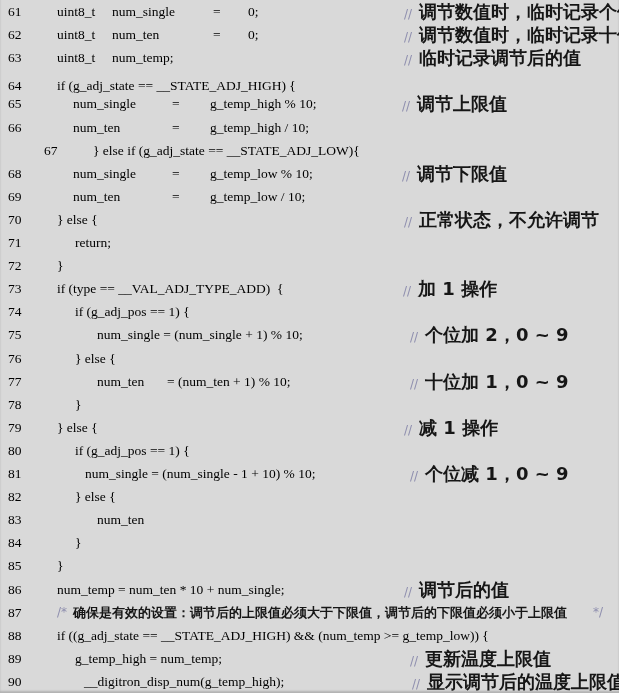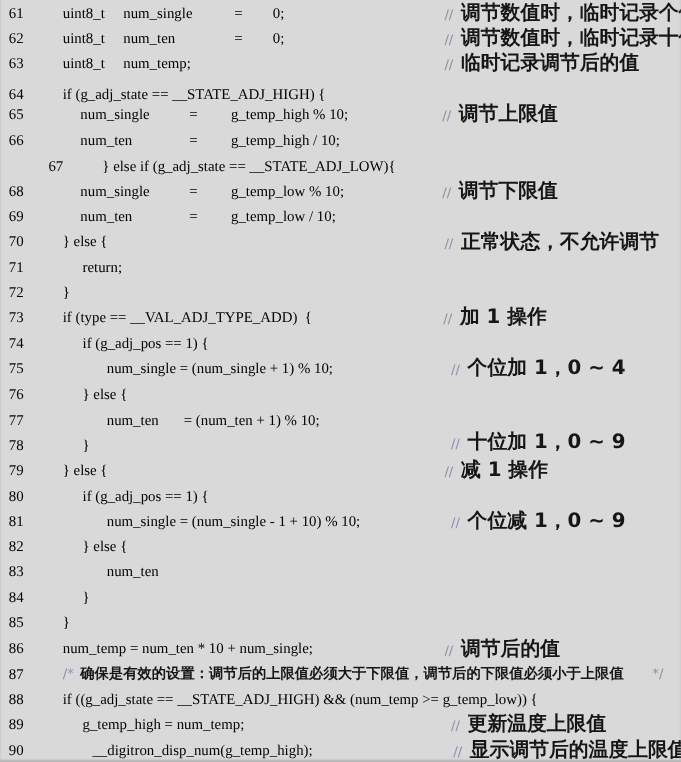--- a/index.html
+++ b/index.html
@@ -106,48 +106,48 @@
       <span class="seg code" style="left: 57px;">if (type == __VAL_ADJ_TYPE_ADD)  {</span>
       <span class="cmt" style="left: 403px;"><span class="sl">//</span><span class="ct">加 1 操作</span></span>
     </div>
     <div class="line" style="top: 300.3px;">
       <span class="ln">74</span>
       <span class="seg code" style="left: 75px;">if (g_adj_pos == 1) {</span>
     </div>
     <div class="line" style="top: 323.4px;">
       <span class="ln">75</span>
       <span class="seg code" style="left: 97px;">num_single = (num_single + 1) % 10;</span>
-      <span class="cmt" style="left: 410px;"><span class="sl">//</span><span class="ct">个位加 1，0 ~ 4</span></span>
+      <span class="cmt" style="left: 410px;"><span class="sl">//</span><span class="ct">个位加 2，0 ~ 9</span></span>
     </div>
     <div class="line" style="top: 346.5px;">
       <span class="ln">76</span>
       <span class="seg code" style="left: 75px;">} else {</span>
     </div>
     <div class="line" style="top: 369.6px;">
       <span class="ln">77</span>
       <span class="seg code" style="left: 97px;">num_ten</span>
       <span class="seg code" style="left: 167px;">= (num_ten + 1) % 10;</span>
-      <span class="cmt" style="left: 410px; margin-top: 20px;"><span class="sl">//</span><span class="ct">十位加 1，0 ~ 9</span></span>
+      <span class="cmt" style="left: 410px;"><span class="sl">//</span><span class="ct">十位加 1，0 ~ 9</span></span>
     </div>
     <div class="line" style="top: 392.7px;">
       <span class="ln">78</span>
       <span class="seg code" style="left: 75px;">}</span>
     </div>
     <div class="line" style="top: 415.8px;">
       <span class="ln">79</span>
       <span class="seg code" style="left: 57px;">} else {</span>
       <span class="cmt" style="left: 404px;"><span class="sl">//</span><span class="ct">减 1 操作</span></span>
     </div>
     <div class="line" style="top: 438.9px;">
       <span class="ln">80</span>
       <span class="seg code" style="left: 75px;">if (g_adj_pos == 1) {</span>
     </div>
     <div class="line" style="top: 462px;">
       <span class="ln">81</span>
-      <span class="seg code" style="left: 97px; text-align: right;">num_single = (num_single - 1 + 10) % 10;</span>
+      <span class="seg code" style="left: 85px; text-align: right;">num_single = (num_single - 1 + 10) % 10;</span>
       <span class="cmt" style="left: 410px;"><span class="sl">//</span><span class="ct">个位减 1，0 ~ 9</span></span>
     </div>
     <div class="line" style="top: 485.1px;">
       <span class="ln">82</span>
       <span class="seg code" style="left: 75px;">} else {</span>
     </div>
     <div class="line" style="top: 508.2px;">
       <span class="ln">83</span>
       <span class="seg code" style="left: 97px;">num_ten</span>
     </div>

